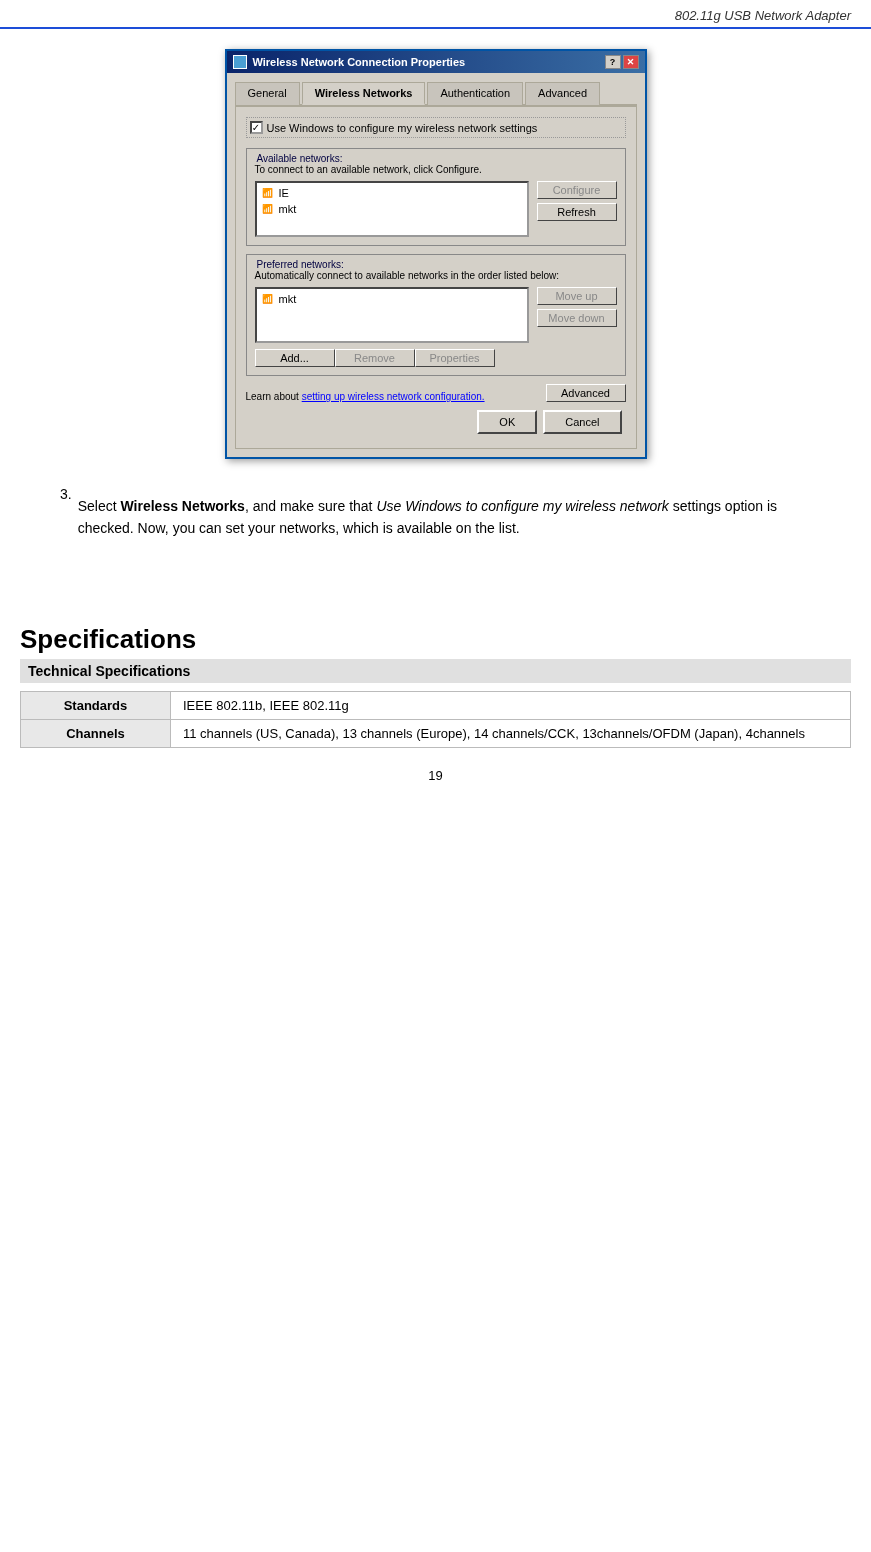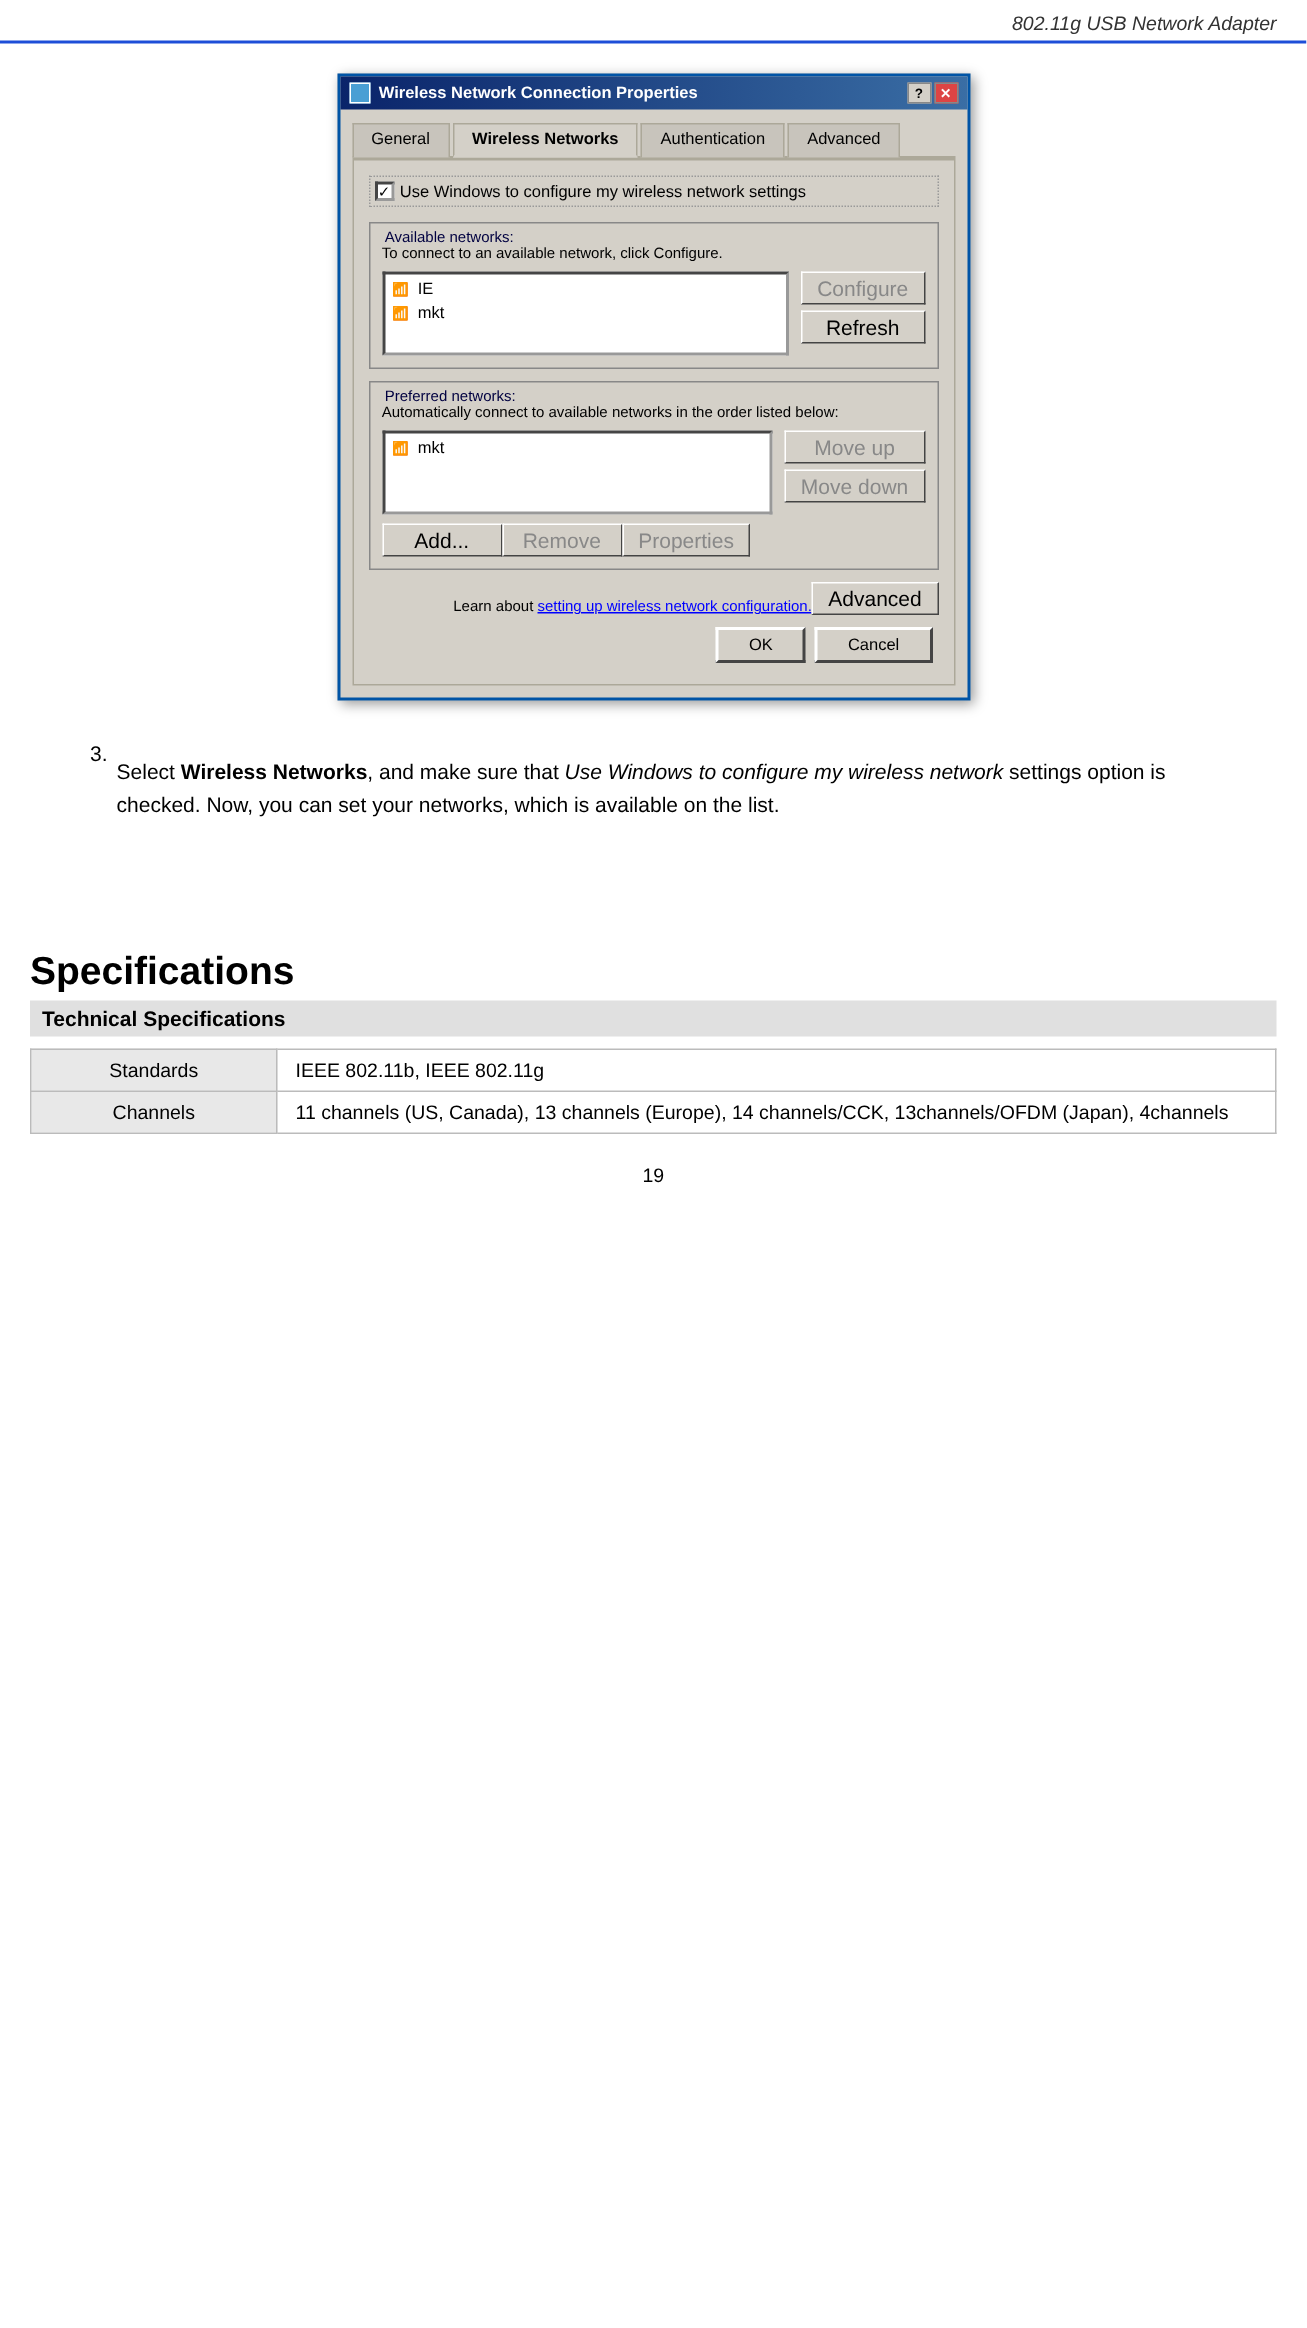--- a/index.html
+++ b/index.html
@@ -197,21 +197,21 @@
     }
 
     .xp-button {
       background: #d4d0c8;
       border: 1px solid #888;
       border-top-color: #fff;
       border-left-color: #fff;
       border-bottom-color: #444;
       border-right-color: #444;
       padding: 2px 10px;
-      font-size: 14px;
+      font-size: 11px;
       cursor: pointer;
       font-family: 'Tahoma', Arial, sans-serif;
       min-width: 80px;
       text-align: center;
     }
 
     .xp-button:disabled, .xp-button.disabled {
       color: #888;
       cursor: default;
     }
@@ -301,23 +301,23 @@
 
     .specs-table td, .specs-table th {
       border: 1px solid #bbb;
       padding: 6px 12px;
       font-size: 13px;
       vertical-align: top;
     }
 
     .specs-table th {
       background: #e8e8e8;
-      font-weight: normal;
+      font-weight: bold;
       text-align: center;
-      width: 164px;
+      width: 150px;
     }
 
     .specs-table td {
       background: #fff;
     }
 
     
     .page-number {
       text-align: center;
       font-size: 13px;
@@ -413,21 +413,21 @@
                 <button class="xp-button disabled" disabled="">Move down</button>
               </div>
             </div>
             <div class="preferred-actions">
               <button class="xp-button">Add...</button>
               <button class="xp-button disabled" disabled="">Remove</button>
               <button class="xp-button disabled" disabled="">Properties</button>
             </div>
           </div>
 
-          <div style="display:flex; justify-content:flex-end; align-items:flex-end; margin-top:4px;">
+          <div style="display:flex; justify-content:space-between; align-items:flex-end; margin-top:4px;">
             <div class="learn-row">
               <span>Learn about</span>
               <a class="learn-link" href="#">setting up wireless network configuration.</a>
             </div>
             <button class="xp-button">Advanced</button>
           </div>
 
           <div class="bottom-buttons">
             <button class="xp-button-large">OK</button>
             <button class="xp-button-large">Cancel</button>

